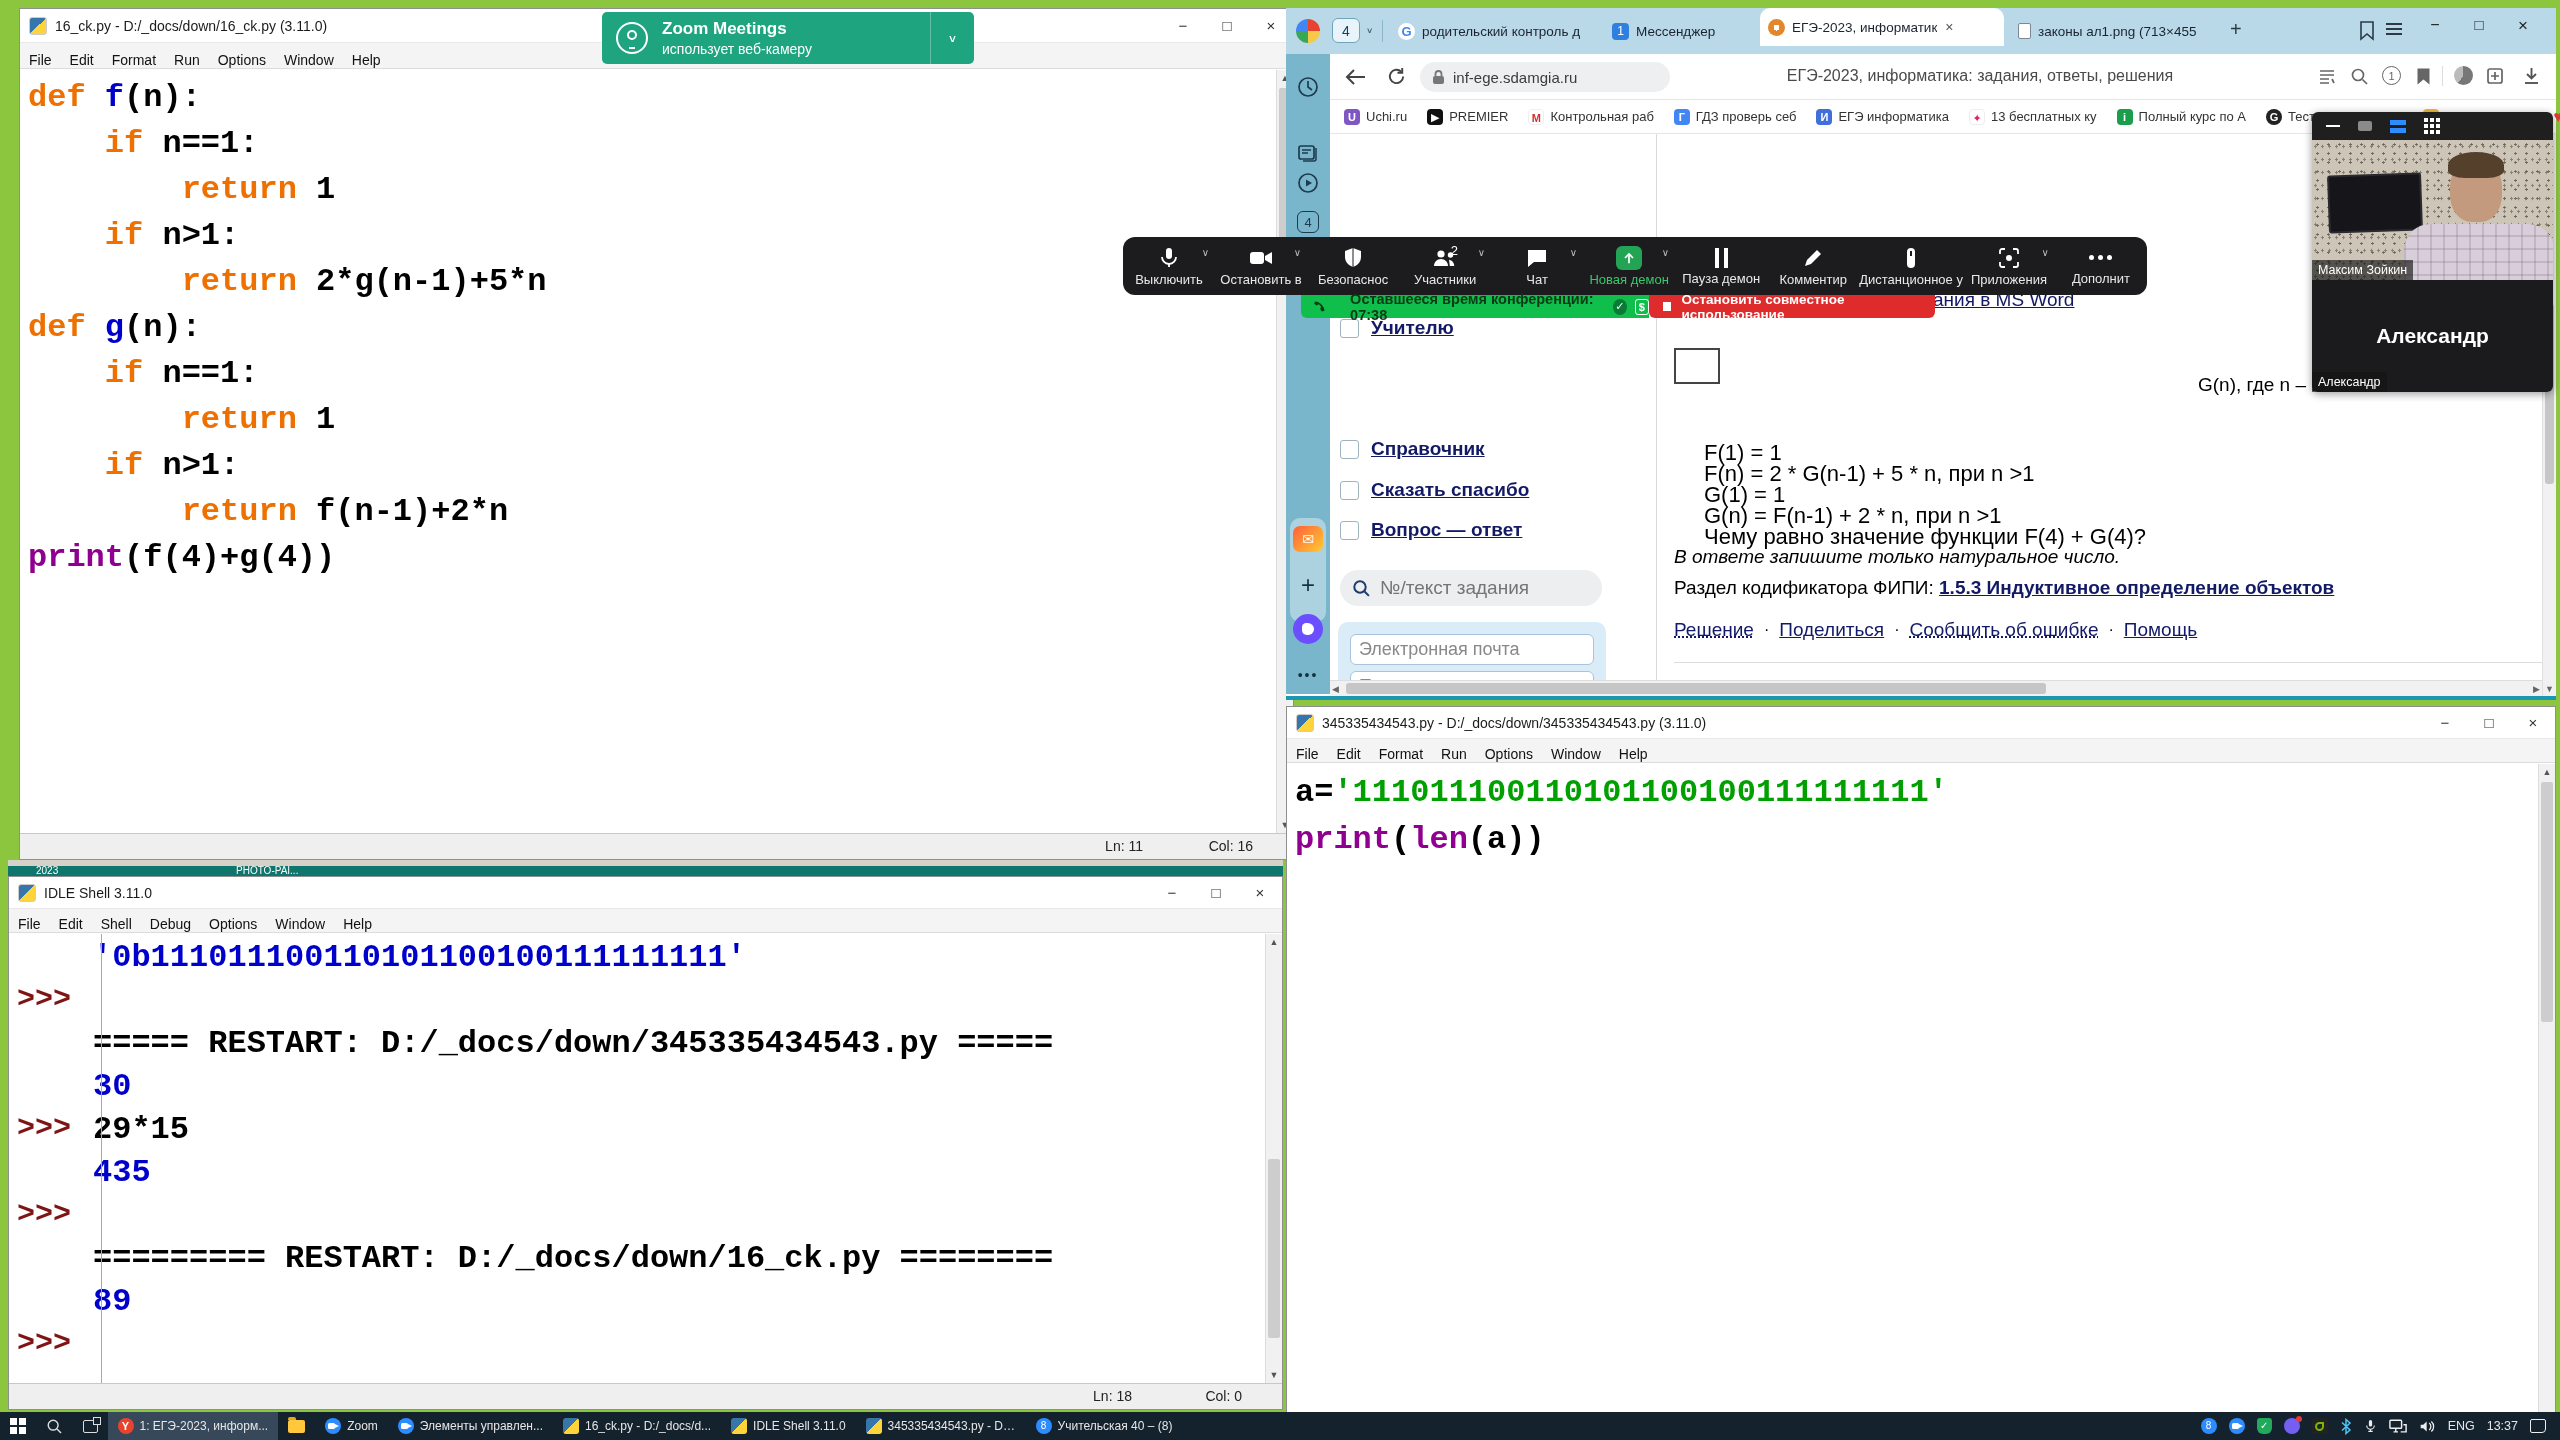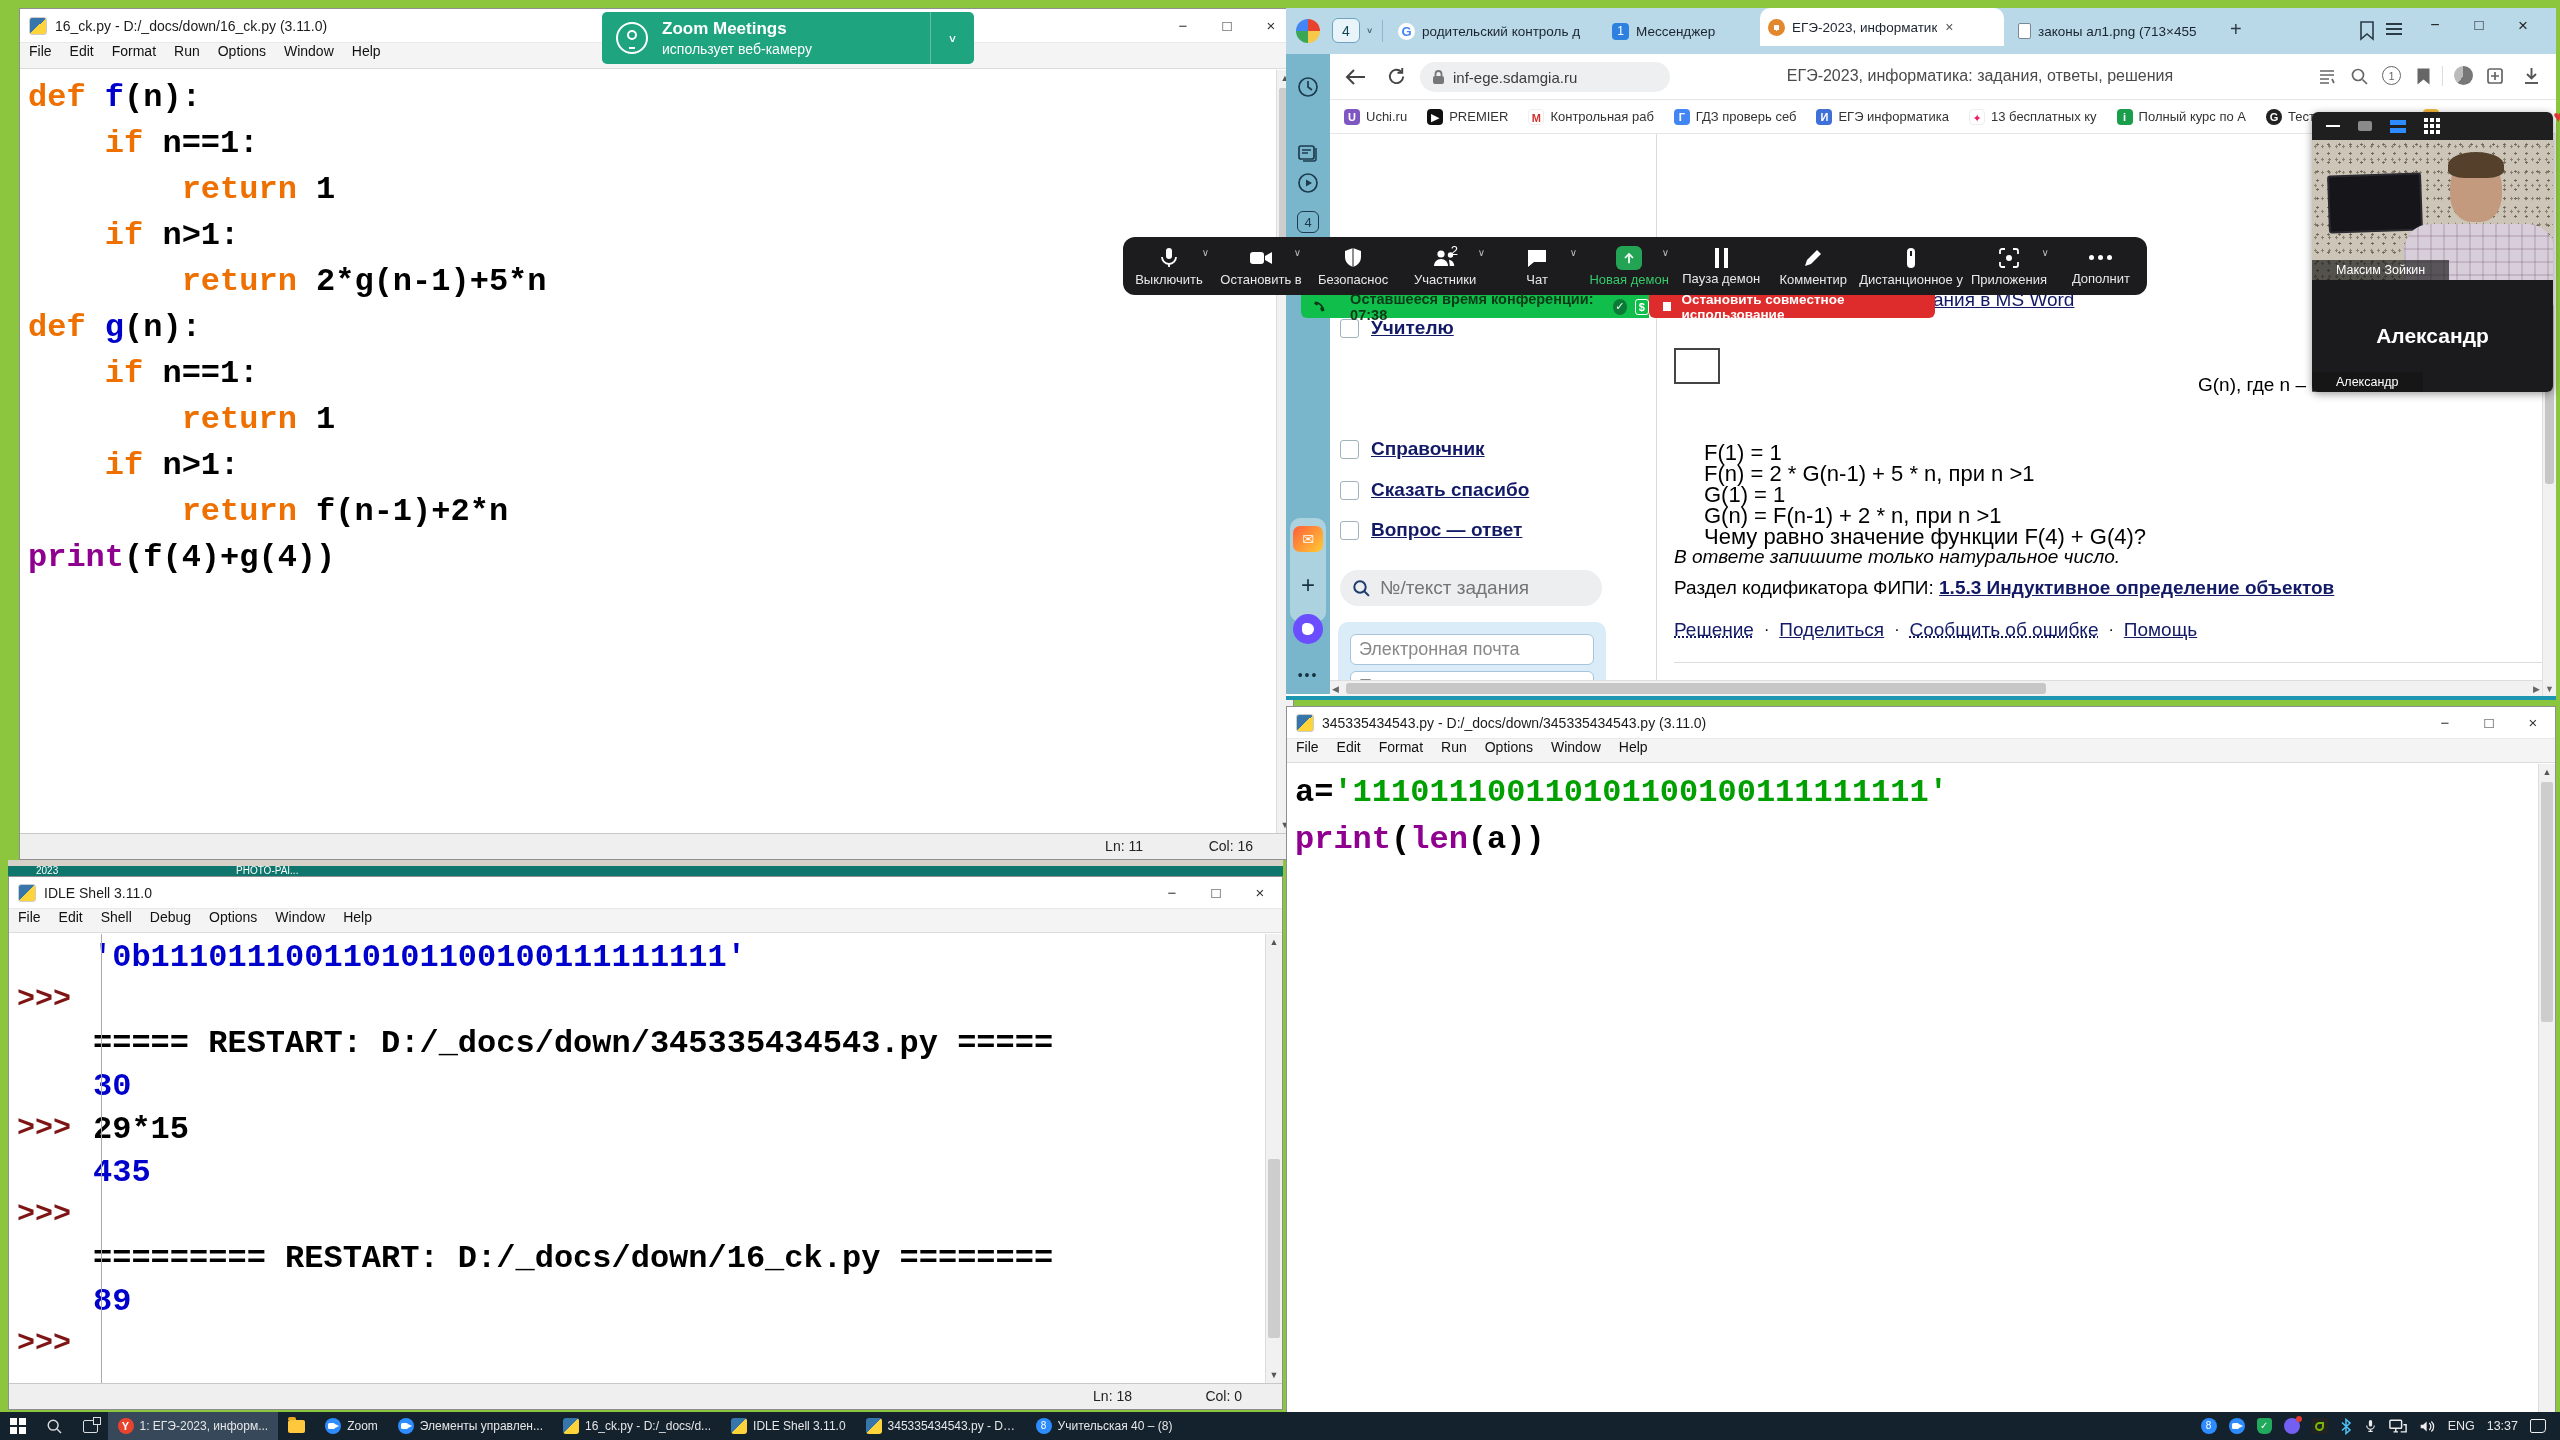--- a/index.html
+++ b/index.html
@@ -6,21 +6,21 @@
   html,body{width:2560px;height:1440px;overflow:hidden}
   body{background:#8CC63F;font-family:"Liberation Sans","DejaVu Sans",sans-serif;position:relative}
   .abs{position:absolute}
   
   .win{position:absolute;background:#fff;border:1px solid #8f8f8f}
   .tbar{height:34px;background:#fff;display:flex;align-items:center;position:relative;border-bottom:1px solid #e9e9e9}
   .fico{width:18px;height:18px;border-radius:3px;margin-left:9px;background:linear-gradient(135deg,#3776ab 50%,#ffd43b 50%);border:1px solid #ccc}
   .ttl{font-size:14px;color:#1b1b1b;margin-left:8px;white-space:nowrap}
   .wbtns{position:absolute;right:0;top:0;height:100%;display:flex}
   .wbtn{width:44px;height:100%;display:flex;align-items:center;justify-content:center;font-size:15px;color:#333}
-  .mbar{height:26px;display:flex;align-items:flex-start;background:#f4f4f4;font-size:14px;color:#111;border-bottom:1px solid #dcdcdc}
+  .mbar{height:26px;display:flex;align-items:flex-end;background:#f4f4f4;font-size:14px;color:#111;border-bottom:1px solid #dcdcdc}
   .mbar span{padding:0 9px}
   .codearea{position:absolute;left:0;right:18px;overflow:hidden;font:bold 32px "Liberation Mono","DejaVu Sans Mono",monospace;white-space:pre;color:#000}
   .cl{height:46px;line-height:46px;white-space:pre}
   #editor2 .cl{height:47px;line-height:47px}
   .tk-kw{color:#EE7000}.tk-fn{color:#0000CD}.tk-bi{color:#900090}
   .tk-str{color:#00A000}.tk-out{color:#0000CC}.tk-pl{color:#000}
   .sl{height:43px;line-height:43px;display:flex;white-space:pre;font:bold 32px "Liberation Mono","DejaVu Sans Mono",monospace}
   .gut{width:84px;flex:none;padding-left:8px;color:#7F1414;font-size:30px}
   .sc{flex:1}
   .sbar{position:absolute;left:0;right:0;bottom:0;height:26px;background:#efefef;border-top:1px solid #c8c8c8;font-size:14px;color:#222}
@@ -74,21 +74,21 @@
   .zlbl{font-size:13px;color:#E8E8E8;white-space:nowrap}
   .zlbl.green{color:#35C96B}
   .zchev{position:absolute;top:10px;right:6px;font-size:10px;color:#bbb}
   .zbadge{position:absolute;top:6px;font-size:13px;color:#fff;left:56%}
   #confbar{position:absolute;left:1301px;top:295px;width:348px;height:23px;background:#10BF4B;border-radius:0 0 0 6px;display:flex;align-items:center;font-size:14.5px;font-weight:bold;color:#0A3A17}
   #stopbar{position:absolute;left:1649px;top:295px;width:286px;height:23px;background:#DE2B2B;border-radius:0 0 6px 6px;display:flex;align-items:center;color:#fff;font-size:13.5px;font-weight:bold}
   #vpanel{position:absolute;left:2312px;top:112px;width:241px;height:280px;border-radius:6px;box-shadow:0 2px 8px rgba(0,0,0,.4)}
   .vhead{height:28px;background:#1F1F1F;border-radius:6px 6px 0 0;display:flex;align-items:center;gap:18px;padding-left:14px}
   .vvideo{position:relative;height:140px;background-color:#CCC5B8;background-image:radial-gradient(#6e6757 1.2px,transparent 1.3px),radial-gradient(#8a8170 1px,transparent 1.1px);background-size:11px 9px,7px 13px;overflow:hidden}
   .vbottom{position:relative;height:112px;background:#1B1B1D;border-radius:0 0 6px 6px}
-  .nametag{position:absolute;left:0;bottom:0;background:rgba(20,20,20,.65);color:#fff;font-size:12.5px;padding:3px 24px}
+  .nametag{position:absolute;left:0;bottom:0;background:rgba(20,20,20,.65);color:#fff;font-size:12.5px;padding:3px 6px}
   
   #taskbar{position:absolute;left:0;bottom:0;width:2560px;height:28px;background:#14222E;display:flex;align-items:center;color:#E6E6E6;font-size:12px}
   .tbbtn{height:28px;display:flex;align-items:center;justify-content:center;padding:0 10px;gap:6px;white-space:nowrap}
   .tbapp{max-width:170px;overflow:hidden}
   .active-app{background:#36485A}
   .tico{width:16px;height:16px;flex:none;border-radius:3px}
   .zoomico{background:#2D8CFF;border-radius:50%;position:relative}
   .zoomico:after{content:"";position:absolute;left:3px;top:5px;width:7px;height:6px;background:#fff;border-radius:1.5px}
   .zoomico:before{content:"";position:absolute;right:2px;top:5.5px;border-left:4px solid #fff;border-top:2.5px solid transparent;border-bottom:2.5px solid transparent}
   .tray{margin-left:auto;display:flex;align-items:center;gap:12px;padding-right:14px}

